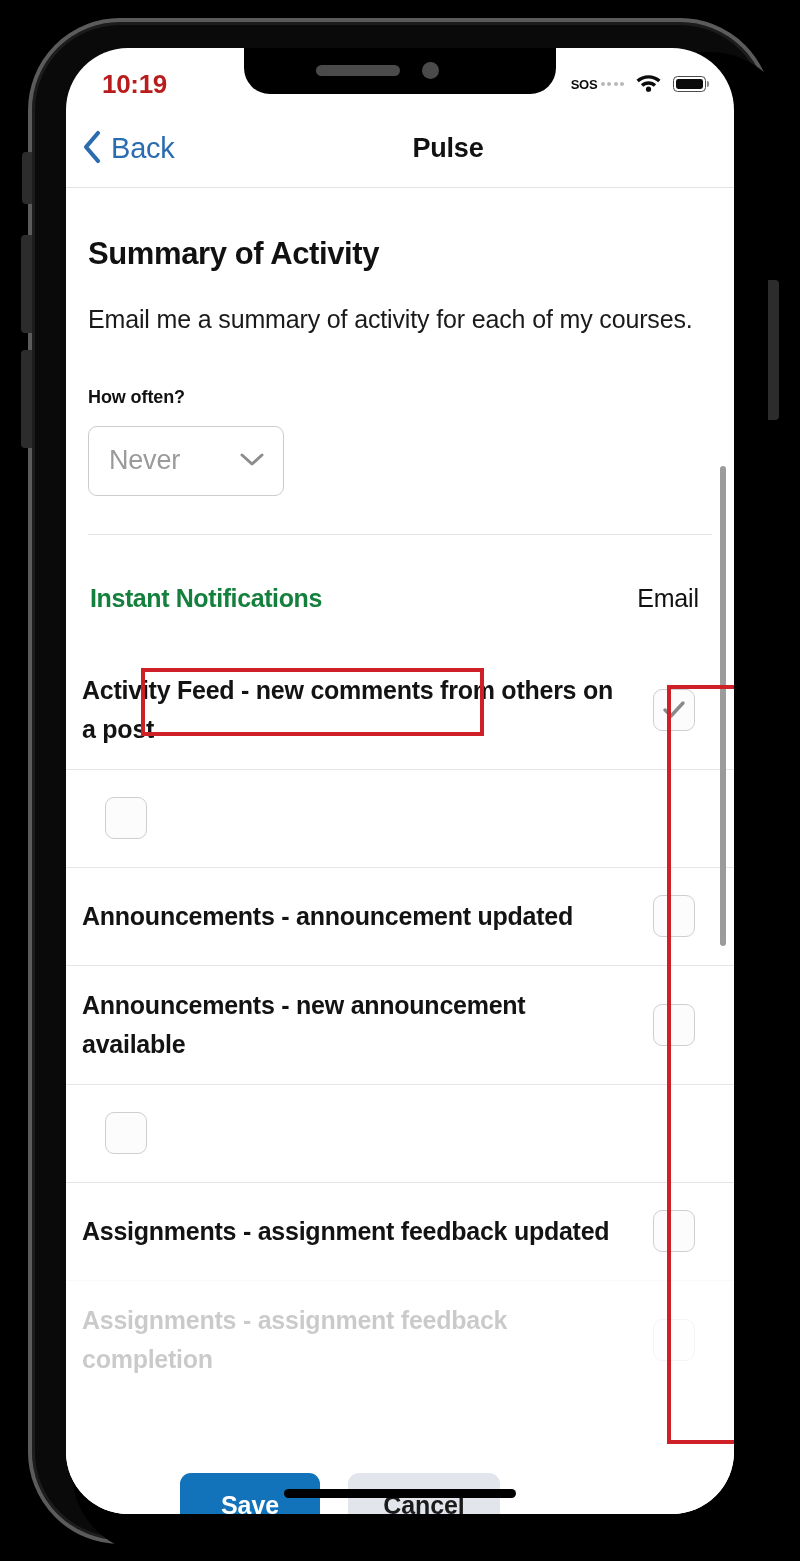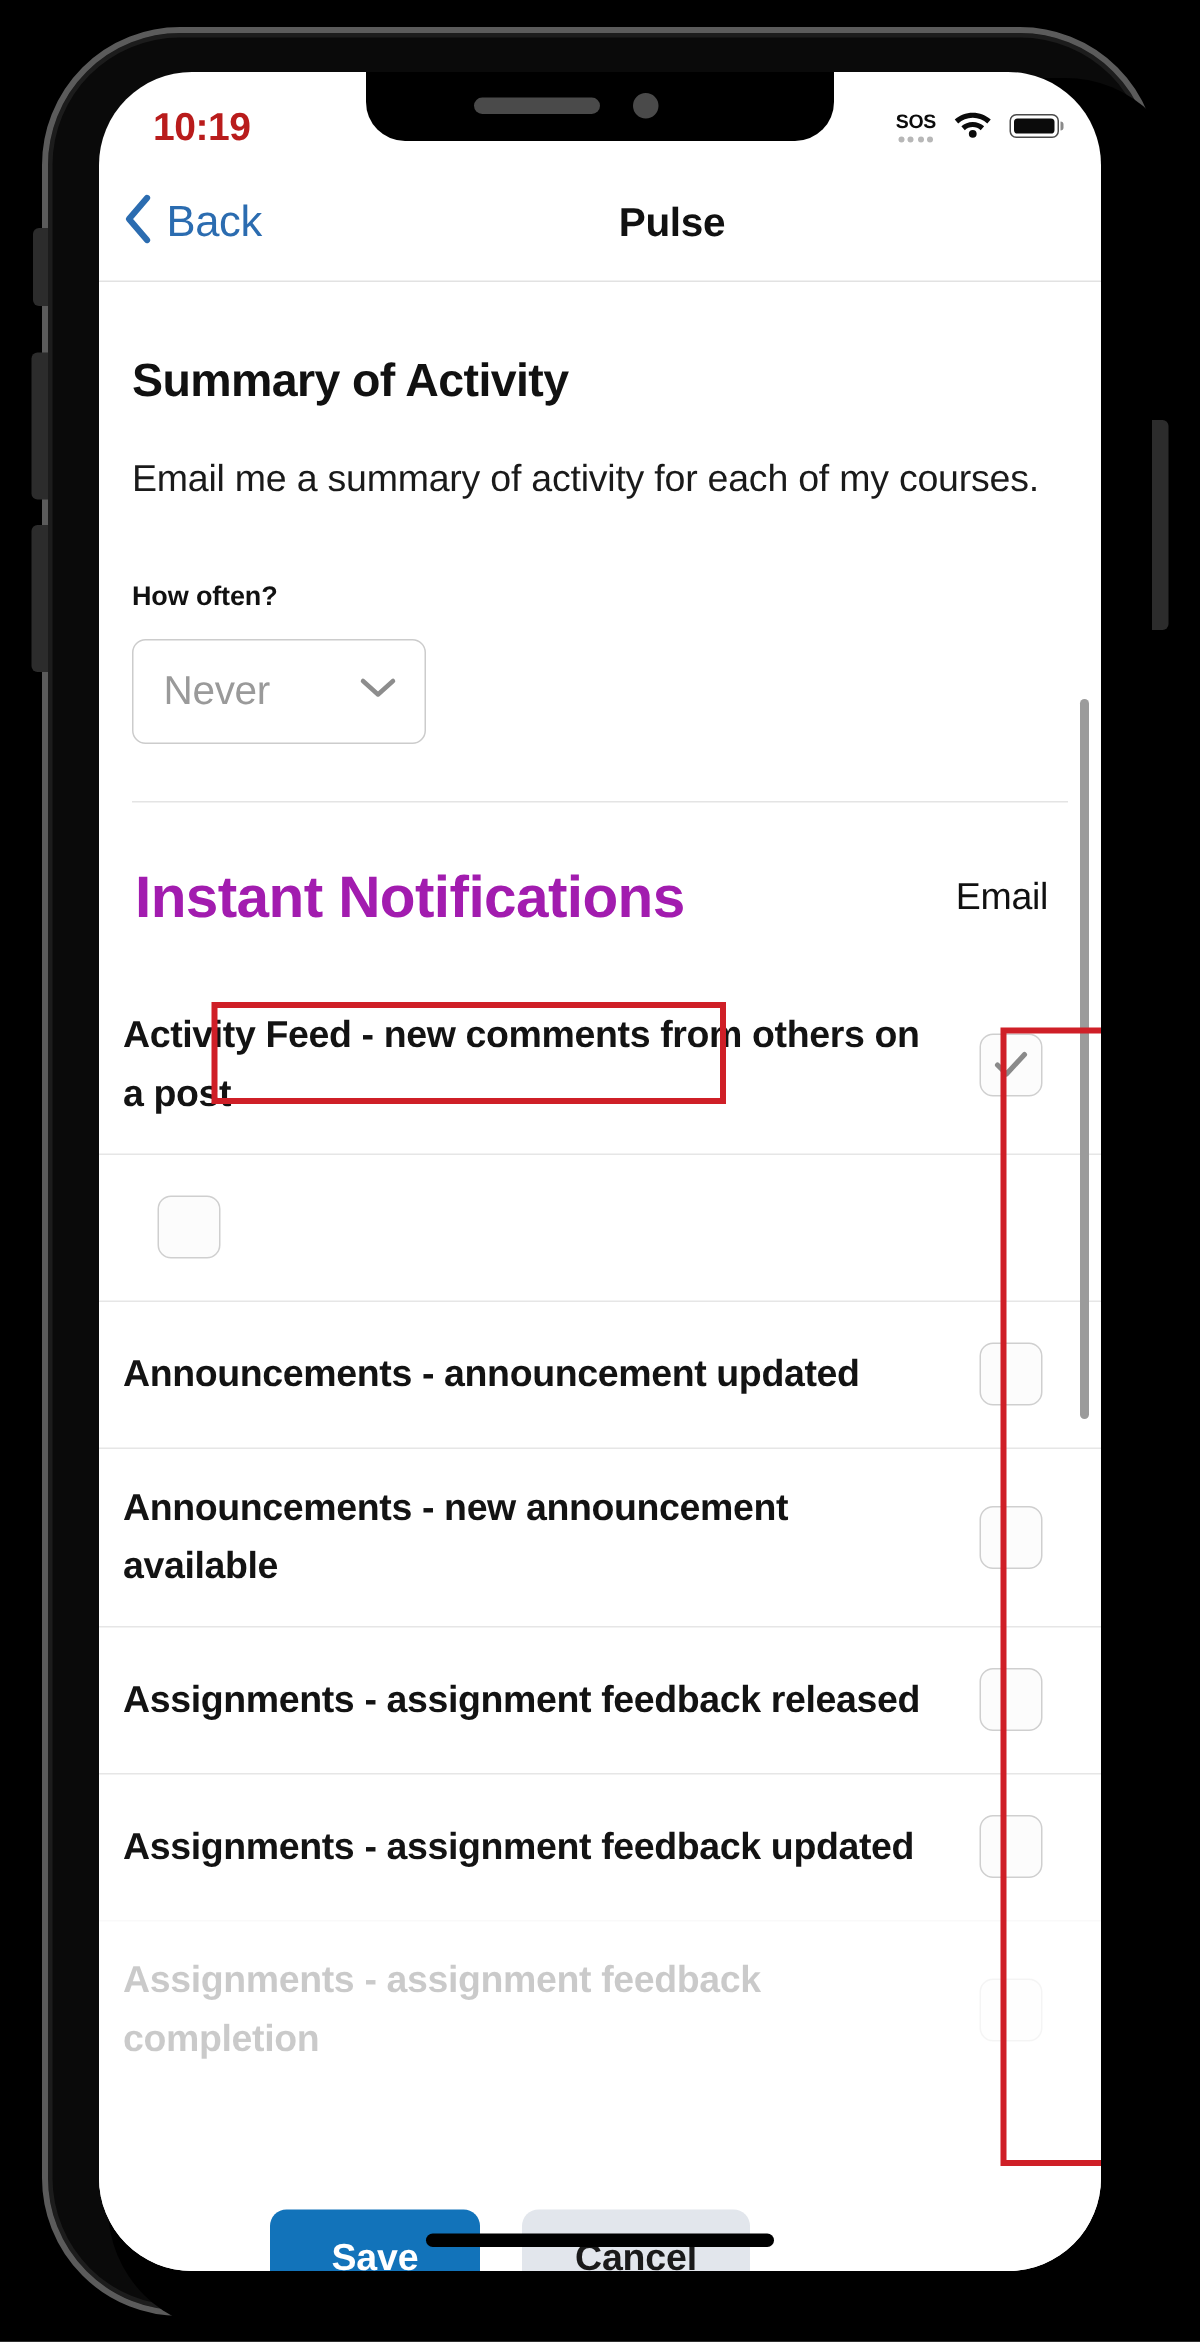--- a/index.html
+++ b/index.html
@@ -138,21 +138,21 @@
     font-size: 26px;
     font-weight: 700;
     color: #b91c1c;
     letter-spacing: -0.3px;
   }
   .status-right {
     display: flex;
     align-items: center;
     gap: 11px;
   }
-  .sos-wrap { display: flex; flex-direction: column; align-items: center; gap: 3px; }
+  .sos-wrap { display: flex; flex-direction: row; align-items: center; gap: 3px; }
   .sos-text {
     font-size: 13px;
     font-weight: 700;
     color: #0b0b0b;
     letter-spacing: -0.2px;
   }
   .sos-dots { display: flex; gap: 2.5px; }
   .sos-dots i {
     width: 4px; height: 4px; border-radius: 50%;
     background: #b7b7b7; display: block;
@@ -274,23 +274,23 @@
   
   .inst-header {
     display: flex;
     align-items: center;
     justify-content: space-between;
     padding: 0 22px;
     margin-top: 30px;
     height: 68px;
   }
   .inst-title {
-    font-size: 39px;
-    font-weight: 700;
-    color: #a21caf;
+    font-size: 25px;
+    font-weight: 700;
+    color: #15803d;
     letter-spacing: -0.4px;
     padding-left: 2px;
   }
   .col-email-head {
     font-size: 25px;
     color: #111111;
     width: 88px;
     text-align: center;
     letter-spacing: -0.2px;
   }
@@ -509,21 +509,20 @@
               <div class="cbox"></div>
             </div>
           </div>
           <div class="nrow">
             <div class="nrow-label">Announcements - new announcement available</div>
             <div class="nrow-cell">
               <div class="cbox"></div>
             </div>
           </div>
           <div class="nrow">
-            <div class="nrow-label">Assignments - assignment feedback released</div>
             <div class="nrow-cell">
               <div class="cbox"></div>
             </div>
           </div>
           <div class="nrow">
             <div class="nrow-label">Assignments - assignment feedback updated</div>
             <div class="nrow-cell">
               <div class="cbox"></div>
             </div>
           </div>

